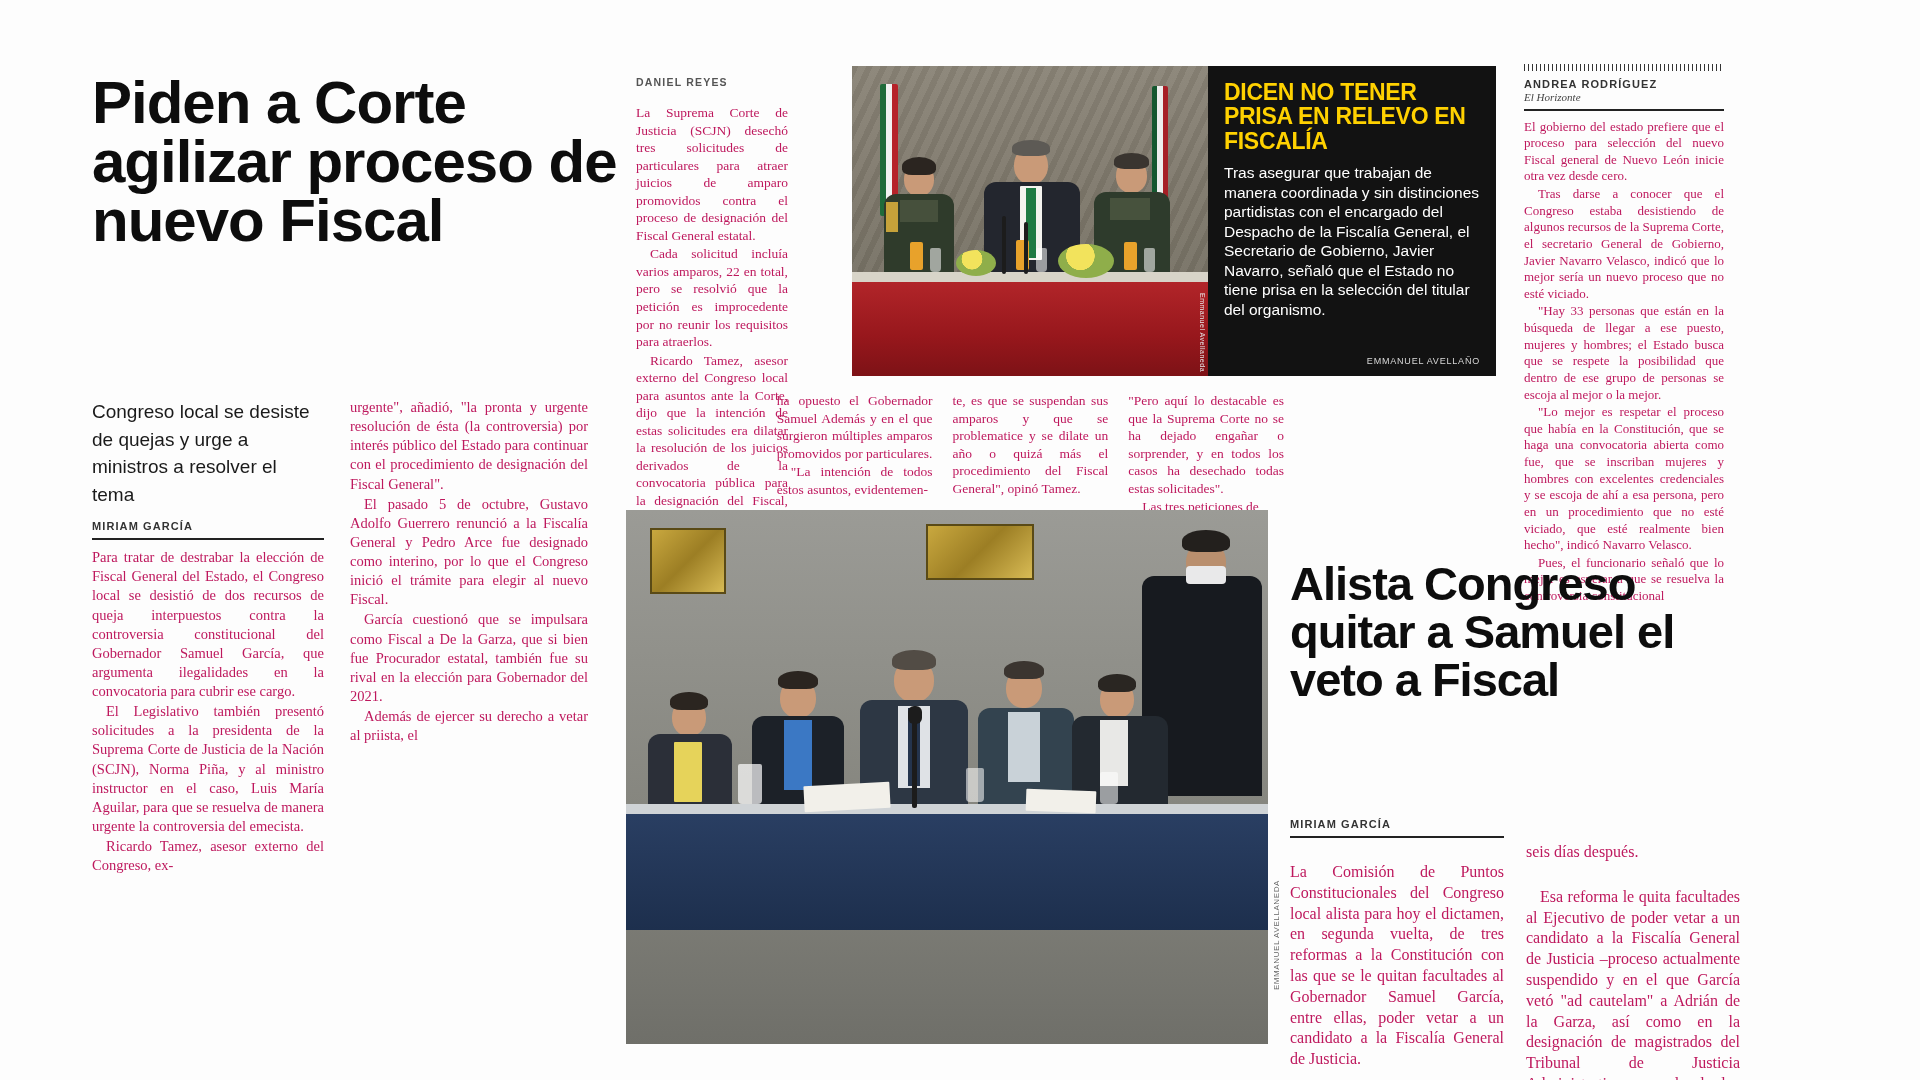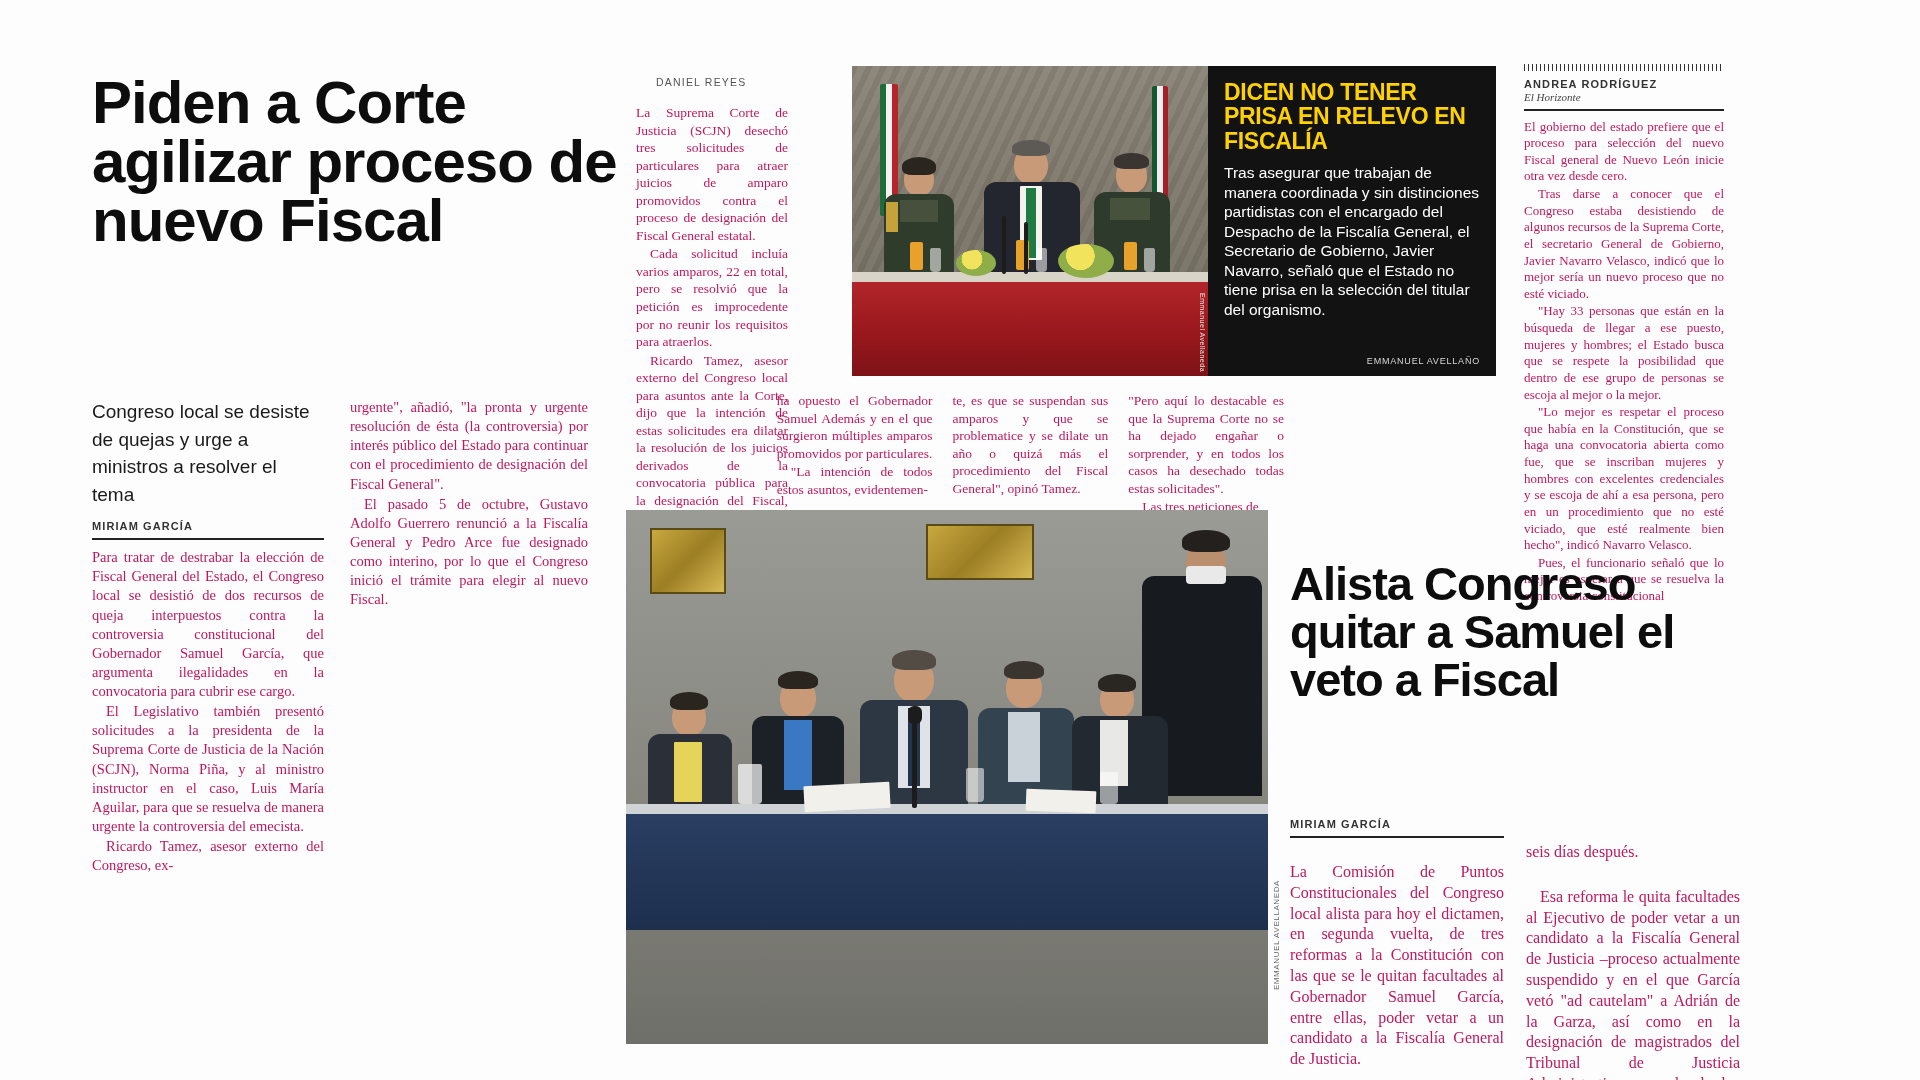--- a/index.html
+++ b/index.html
@@ -89,26 +89,26 @@
   .left-lower .colB { width: 238px; }
   .art-left-deck {
     font-size: 19px;
     line-height: 1.45;
     margin-bottom: 12px;
   }
   .byline-block { margin-bottom: 6px; }
   .byline-rule { margin: 6px 0 8px 0; }
   .center-byline {
     position: absolute;
-    left: 656px;
+    left: 636px;
     top: 76px;
     font-family: "Liberation Sans", sans-serif;
     font-size: 10.5px;
     letter-spacing: 1.2px;
-    font-weight: normal;
+    font-weight: bold;
     color: #555;
   }
   .center-col1 {
     position: absolute;
     left: 636px;
     top: 104px;
     width: 152px;
   }
   .center-col1 p { font-size: 13.5px; line-height: 1.3; }
   .center-photo {
@@ -361,20 +361,22 @@
       <div class="deck art-left-deck">Congreso local se desiste de quejas y urge a ministros a resolver el tema</div>
       <div class="byline byline-block">MIRIAM GARCÍA</div>
       <div class="rule byline-rule"></div>
       <p class="first">Para tratar de destrabar la elección de Fiscal General del Estado, el Congreso local se desistió de dos recursos de queja interpuestos contra la controversia constitucional del Gobernador Samuel García, que argumenta ilegalidades en la convocatoria para cubrir ese cargo.</p>
       <p>El Legislativo también presentó solicitudes a la presidenta de la Suprema Corte de Justicia de la Nación (SCJN), Norma Piña, y al ministro instructor en el caso, Luis María Aguilar, para que se resuelva de manera urgente la controversia del emecista.</p>
       <p>Ricardo Tamez, asesor externo del Congreso, ex-</p>
     </div>
     <div class="colB body-col">
       <p class="first">urgente", añadió, "la pronta y urgente resolución de ésta (la controversia) por interés público del Estado para continuar con el procedimiento de designación del Fiscal General".</p>
       <p>El pasado 5 de octubre, Gustavo Adolfo Guerrero renunció a la Fiscalía General y Pedro Arce fue designado como interino, por lo que el Congreso inició el trámite para elegir al nuevo Fiscal.</p>
+      <p>García cuestionó que se impulsara como Fiscal a De la Garza, que si bien fue Procurador estatal, también fue su rival en la elección para Gobernador del 2021.</p>
+      <p>Además de ejercer su derecho a vetar al priista, el</p>
     </div>
   </div>
 
   <div class="center-byline">DANIEL REYES</div>
 
   <div class="center-col1 body-col">
     <p class="first">La Suprema Corte de Justicia (SCJN) desechó tres solicitudes de particulares para atraer juicios de amparo promovidos contra el proceso de designación del Fiscal General estatal.</p>
     <p>Cada solicitud incluía varios amparos, 22 en total, pero se resolvió que la petición es improcedente por no reunir los requisitos para atraerlos.</p>
     <p>Ricardo Tamez, asesor externo del Congreso local para asuntos ante la Corte, dijo que la intención de estas solicitudes era dilatar la resolución de los juicios derivados de la convocatoria pública para la designación del Fiscal, proceso al que se</p>
   </div>

